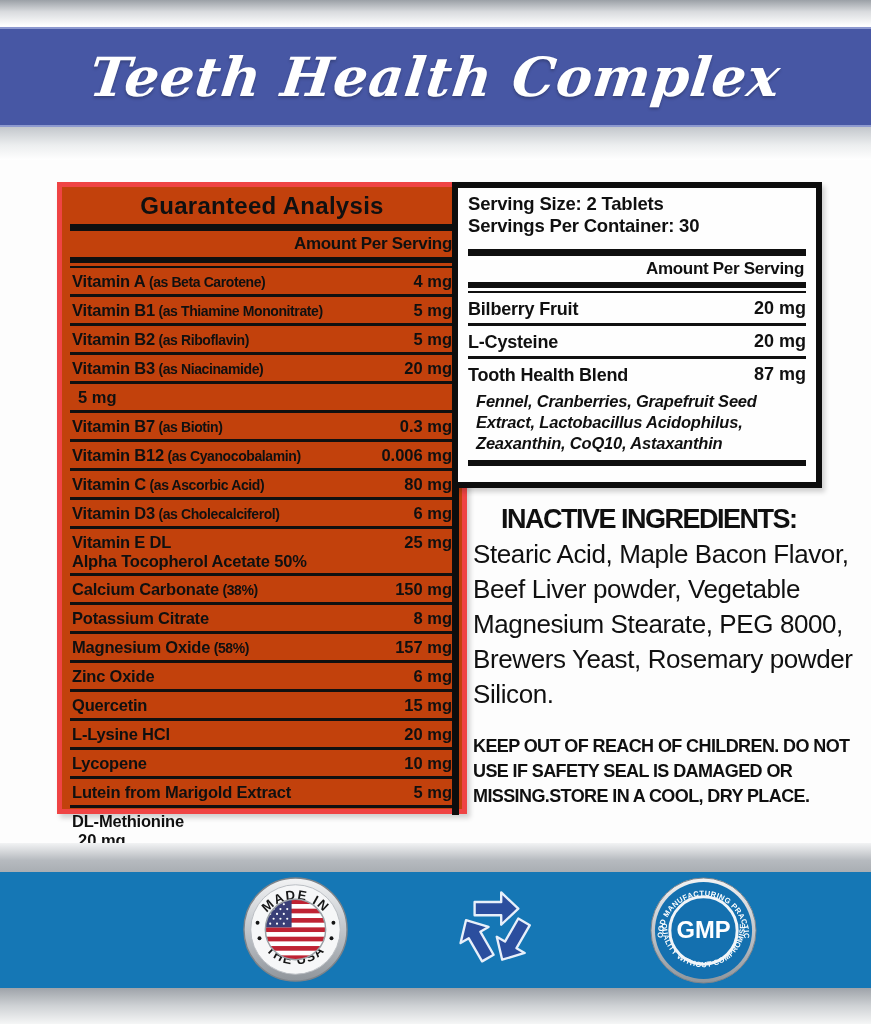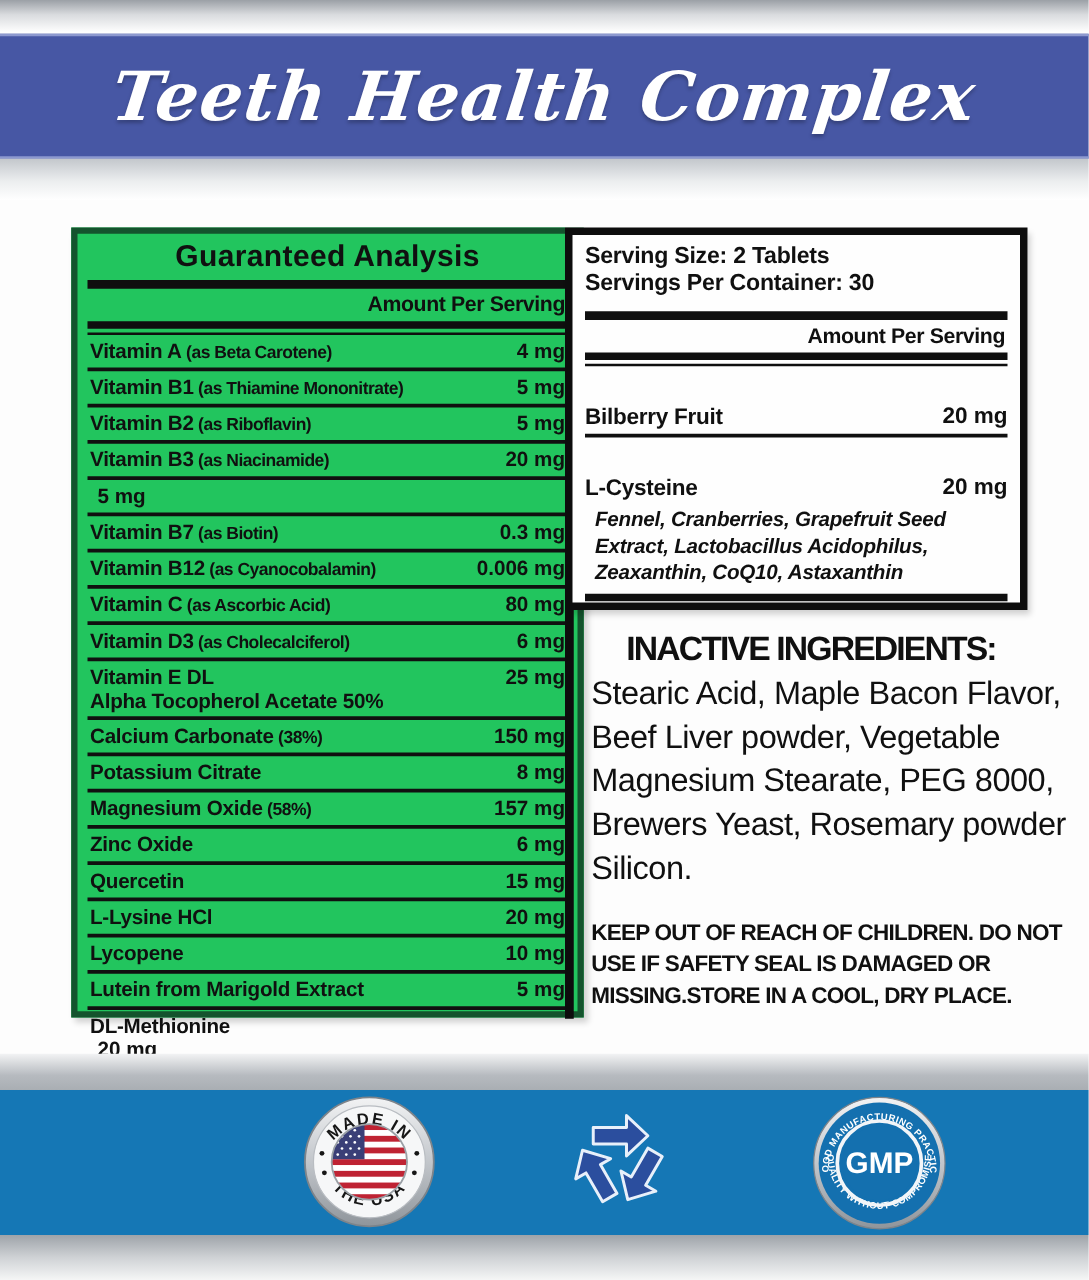--- a/index.html
+++ b/index.html
@@ -14,21 +14,21 @@
                  background:#4757a4; display:flex; align-items:center; justify-content:center;
                  border-top:2px solid #8d99cf; border-bottom:2px solid #8d99cf; }
   .banner-title{ font-family:"DejaVu Serif", serif; font-style:italic; font-weight:bold;
                  font-size:54px; color:#ffffff; transform:skewX(-7deg); letter-spacing:1px;
                  text-shadow:0 2px 3px rgba(0,0,0,0.25); }
   .banner-silver{ position:absolute; left:0; top:127px; width:871px; height:33px;
                  background:linear-gradient(180deg,#c3c7cc 0%,#eceeef 55%,#ffffff 100%); }
 
   
   .ga-box { position:absolute; left:57px; top:182px; width:410px; height:632px;
-            border:5px solid #14532d; background:#22c55e; padding:2px 8px 0 8px;
+            border:5px solid #ef4444; background:#c2410c; padding:2px 8px 0 8px;
             box-shadow:3px 4px 5px rgba(0,0,0,0.18); }
   .ga-title { text-align:center; font-weight:bold; font-size:24px; letter-spacing:0.3px;
               padding:3px 0 4px 0; }
   .bar   { height:7px; background:#0f0f0f; }
   .dblrule { position:relative; height:11px; }
   .dblrule::before { content:""; position:absolute; left:0; right:0; top:0; height:6px; background:#0f0f0f; }
   .dblrule::after  { content:""; position:absolute; left:0; right:0; bottom:0; height:2px; background:#0f0f0f; }
   .col-header { text-align:right; font-weight:bold; font-size:17px; letter-spacing:-0.3px;
                 padding:3px 2px 3px 0; }
   .ga-row { display:flex; justify-content:space-between; align-items:flex-start;
@@ -39,21 +39,21 @@
   .rline2 { font-weight:bold; font-size:16.5px;text-align:right; }
   .ramt   { font-weight:bold; font-size:16.5px; white-space:nowrap; padding-left:6px; }
 
   
   .sf-box { position:absolute; left:452px; top:182px; width:370px; height:306px;
             border:6px solid #0d0d0d; background:#fefefe; padding:5px 10px 16px 10px;
             box-shadow:3px 4px 5px rgba(0,0,0,0.18); }
   .sf-serving { font-weight:bold; font-size:18.5px; line-height:1.2; letter-spacing:-0.2px; }
   .sf-box .bar { margin-top:12px; }
   .sf-row { display:flex; justify-content:space-between; align-items:flex-end;
-            border-bottom:3px solid #101010; padding:5px 0 4px 0;margin-top:24px; }
+            border-bottom:3px solid #101010; padding:5px 0 4px 0; }
   .sf-row:last-child { border-bottom:none; }
   .sf-row .rname, .sf-row .ramt { font-size:18px; }
   .blend  { font-style:italic; font-size:16.5px; line-height:1.26; letter-spacing:-0.2px;
             padding:2px 0 6px 8px; font-weight:bold; }
   .footnote { font-weight:bold; font-size:17.5px; padding:4px 0 0 0; letter-spacing:-0.3px; }
 
   
   .inactive { position:absolute; left:452px; top:488px; width:406px; height:327px;
               border-left:7px solid #0d0d0d; padding:14px 0 0 14px; }
   .inactive-text { font-size:26px; line-height:35px; letter-spacing:-0.4px; }
@@ -174,20 +174,24 @@
     <div class="col-header">Amount Per Serving</div>
     <div class="dblrule"></div>
     <div id="sf-rows">
         <div class="sf-row">
           <div class="rname">Bilberry Fruit</div>
           <div class="ramt">20 mg</div>
         </div>
         <div class="sf-row">
           <div class="rname">L-Cysteine</div>
           <div class="ramt">20 mg</div>
+        </div>
+        <div class="sf-row">
+          <div class="rname">Tooth Health Blend</div>
+          <div class="ramt">87 mg</div>
         </div>
       </div>
     <div class="blend">Fennel, Cranberries, Grapefruit Seed Extract, Lactobacillus Acidophilus, Zeaxanthin, CoQ10, Astaxanthin</div>
     <div class="bar" style="margin-top:0; height:6px;"></div>
   </div>
 
   <div class="inactive">
     <p class="inactive-text"><span class="inactive-heading">INACTIVE INGREDIENTS:</span>
        <span>Stearic Acid, Maple Bacon Flavor, Beef Liver powder, Vegetable Magnesium Stearate, PEG 8000, Brewers Yeast, Rosemary powder Silicon.</span></p>
     <p class="warning">KEEP OUT OF REACH OF CHILDREN. DO NOT USE IF SAFETY SEAL IS DAMAGED OR MISSING.STORE IN A COOL, DRY PLACE.</p>

